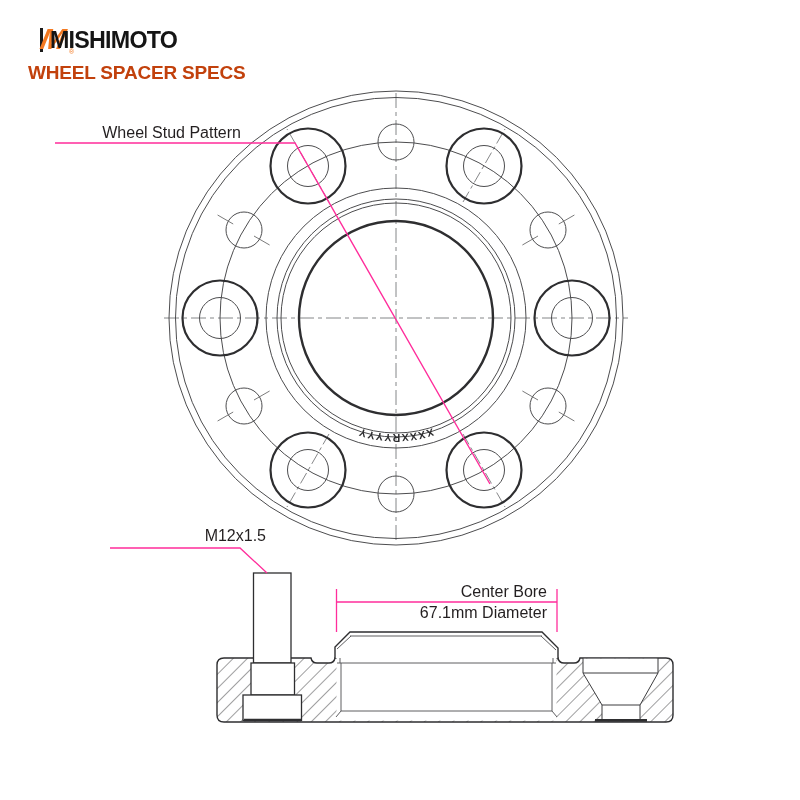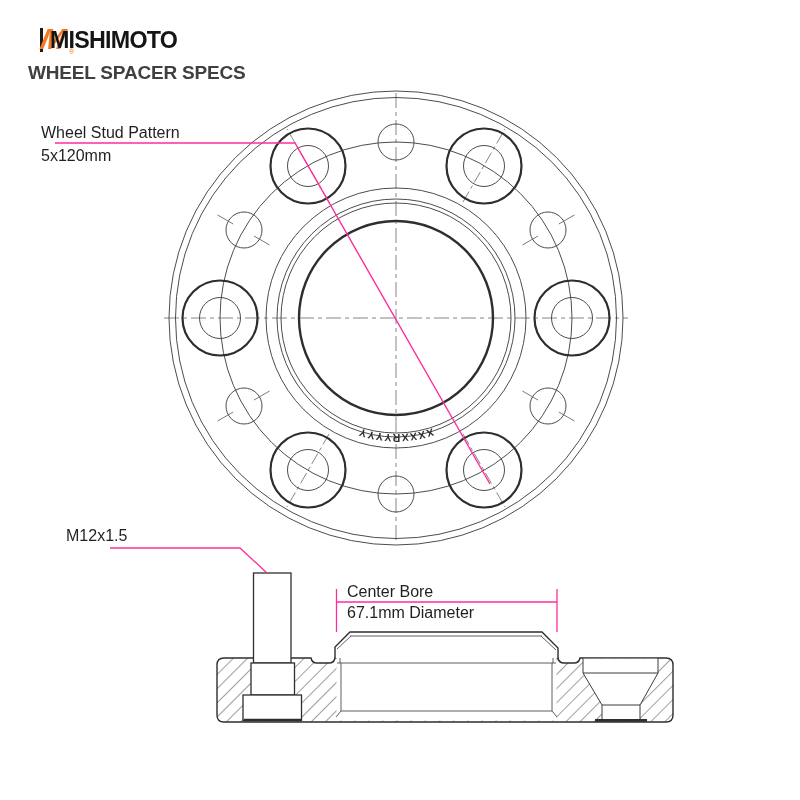--- a/index.html
+++ b/index.html
@@ -5,22 +5,22 @@
   html,body{margin:0;padding:0;background:#fff;}
   .stage{position:relative;width:800px;height:800px;background:#fff;overflow:hidden;
          font-family:"Liberation Sans",sans-serif;color:#231F20;}
   svg{position:absolute;left:0;top:0;}
   .logo-row{position:absolute;left:36px;top:26px;display:flex;align-items:center;height:28px;}
   .logo-m{width:42px;height:28px;}
   .logo-divider{width:3px;height:24px;background:#1b1b1b;margin:0 7px 0 4px;}
   .brand{font-size:24px;font-weight:900;letter-spacing:-0.8px;color:#151515;
          transform:scaleX(.97);transform-origin:left center;white-space:nowrap;}
   .subtitle{position:absolute;left:28px;top:62px;font-size:19px;font-weight:800;
-            letter-spacing:-0.2px;color:#404040;white-space:nowrap;}
-  .anno{position:absolute;text-align:left;width:200px;line-height:15px;}
+            letter-spacing:-0.2px;color:#c2410c;white-space:nowrap;}
+  .anno{position:absolute;text-align:right;width:200px;line-height:15px;}
   .wsp-lbl{left:41px;top:125px;}
   .wsp-val{left:41px;top:148px;}
   .ws-lbl{left:65px;top:530px;}
   .ws-val{left:66px;top:528px;}
   .cb-lbl{left:347px;top:584px;}
   .cb-val{left:347px;top:605px;}
 </style>
 </head>
 <body>
 
@@ -161,20 +161,19 @@
         <line x1="336.5" y1="589" x2="336.5" y2="632"></line>
         <line x1="557" y1="589" x2="557" y2="632"></line>
         <line x1="336.5" y1="602" x2="557" y2="602"></line>
       </g>
 
       <path d="M110,548 H240 L267,573" fill="none" stroke="#FF2D9B" stroke-width="1.3"></path>
     </g>
   </svg>
 
   <div class="anno lbl wsp-lbl">Wheel Stud Pattern</div>
-  <div class="anno val wsp-val">5x120mm</div>
 
   <div class="anno val ws-val">M12x1.5</div>
 
   <div class="anno lbl cb-lbl">Center Bore</div>
   <div class="anno val cb-val">67.1mm Diameter</div>
 
 </div>
 
 </body></html>

